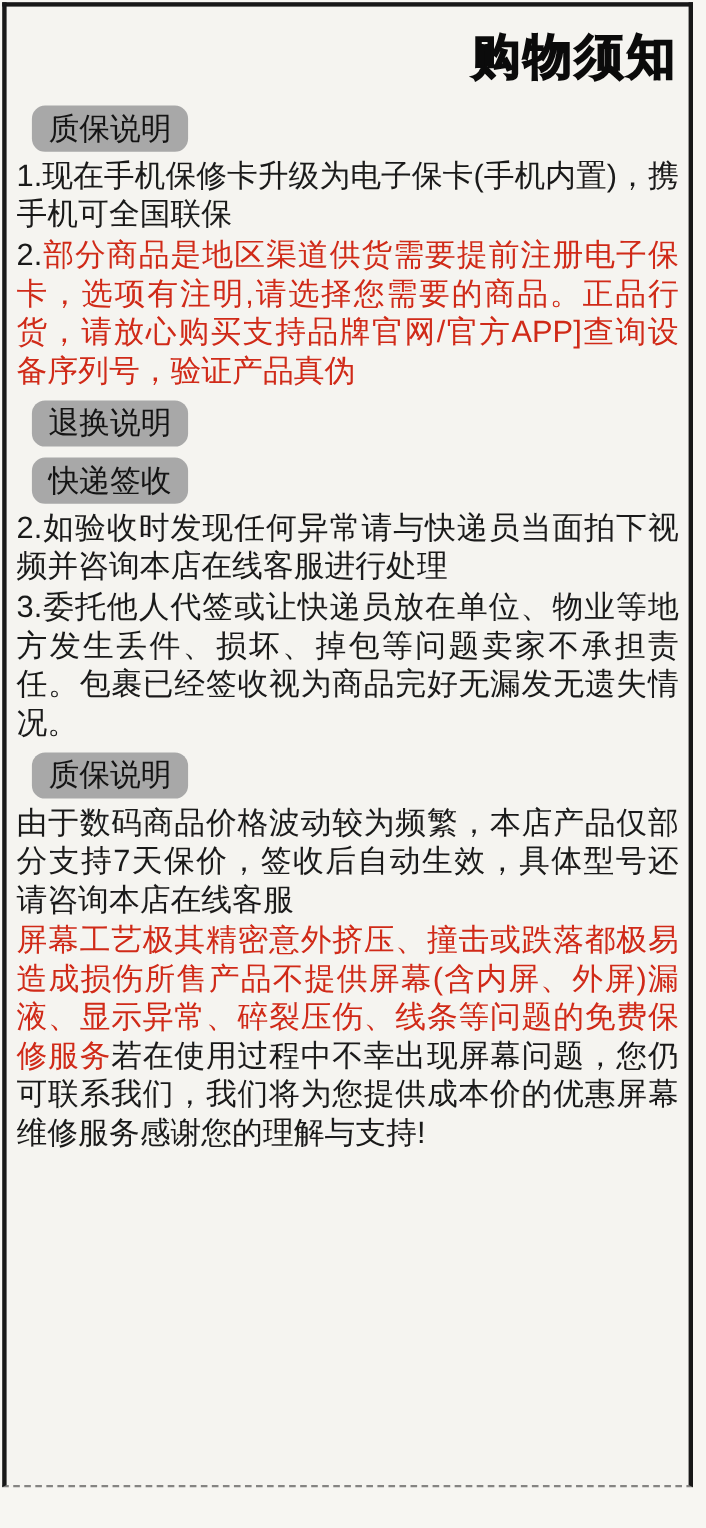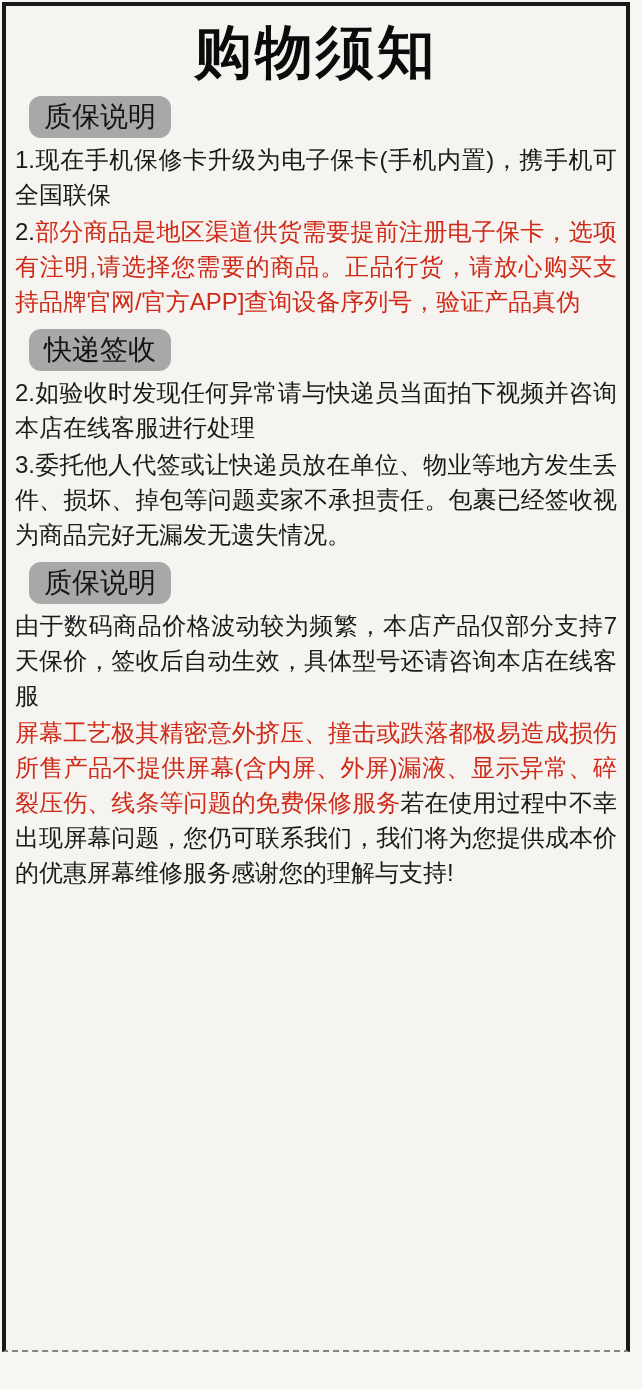--- a/index.html
+++ b/index.html
@@ -19,43 +19,43 @@
     height: 1350px;
     box-sizing: border-box;
     border: 4px solid var(--border-color, #181818);
     border-bottom: 2px dashed rgba(40, 40, 40, 0.55);
     background: var(--bg-color, #f5f4f0);
     padding: 4px 9px 0 9px;
     overflow: hidden;
   }
   .page-title {
     margin: 8px 0 2px 0;
-    text-align: center;
-    font-size: 58px;
+    text-align: right;
+    font-size: 44px;
     line-height: 68px;
-    font-weight: 400;
+    font-weight: 700;
     letter-spacing: 3px;
     color: var(--title-color, #0b0b0b);
     -webkit-text-stroke: 1.5px currentColor;
   }
   .badge {
     display: block;
     width: fit-content;
     margin: 10px 15px 4px 14px;
     padding: 5px 15px;
     background: var(--badge-bg, #a8a8a8);
     border-radius: 12px;
     font-size: 28px;
     line-height: 32px;
     font-weight: 500;
     color: #141414;
   }
   .para {
     margin: 2px 0;
-    font-size: 24px;
+    font-size: 28px;
     line-height: 35px;
     color: var(--body-color, #1a1a1a);
     text-align: justify;
     text-justify: inter-ideograph;
   }
   .seg-red {
     color: var(--red-color, #d02a18);
   }
   .seg-black {
     color: var(--body-color, #1a1a1a);
@@ -63,20 +63,21 @@
 </style>
 </head>
 <body>
 
 <div class="notice-box">
   <h1 class="page-title">购物须知</h1>
   <div id="sections">
       <div class="badge">质保说明</div>
       <p class="para"><span class="seg-black">1.现在手机保修卡升级为电子保卡(手机内置)，携手机可全国联保</span></p>
       <p class="para"><span class="seg-black">2.</span><span class="seg-red">部分商品是地区渠道供货需要提前注册电子保卡，选项有注明,请选择您需要的商品。正品行货，请放心购买支持品牌官网/官方APP]查询设备序列号，验证产品真伪</span></p>
+      <div class="badge">退换说明</div>
       <div class="badge">快递签收</div>
       <p class="para"><span class="seg-black">2.如验收时发现任何异常请与快递员当面拍下视频并咨询本店在线客服进行处理</span></p>
       <p class="para"><span class="seg-black">3.委托他人代签或让快递员放在单位、物业等地方发生丢件、损坏、掉包等问题卖家不承担责任。包裹已经签收视为商品完好无漏发无遗失情况。</span></p>
       <div class="badge">质保说明</div>
       <p class="para"><span class="seg-black">由于数码商品价格波动较为频繁，本店产品仅部分支持7天保价，签收后自动生效，具体型号还请咨询本店在线客服</span></p>
       <p class="para"><span class="seg-red">屏幕工艺极其精密意外挤压、撞击或跌落都极易造成损伤所售产品不提供屏幕(含内屏、外屏)漏液、显示异常、碎裂压伤、线条等问题的免费保修服务</span><span class="seg-black">若在使用过程中不幸出现屏幕问题，您仍可联系我们，我们将为您提供成本价的优惠屏幕维修服务感谢您的理解与支持!</span></p>
     </div>
 </div>
 
 </body></html>

